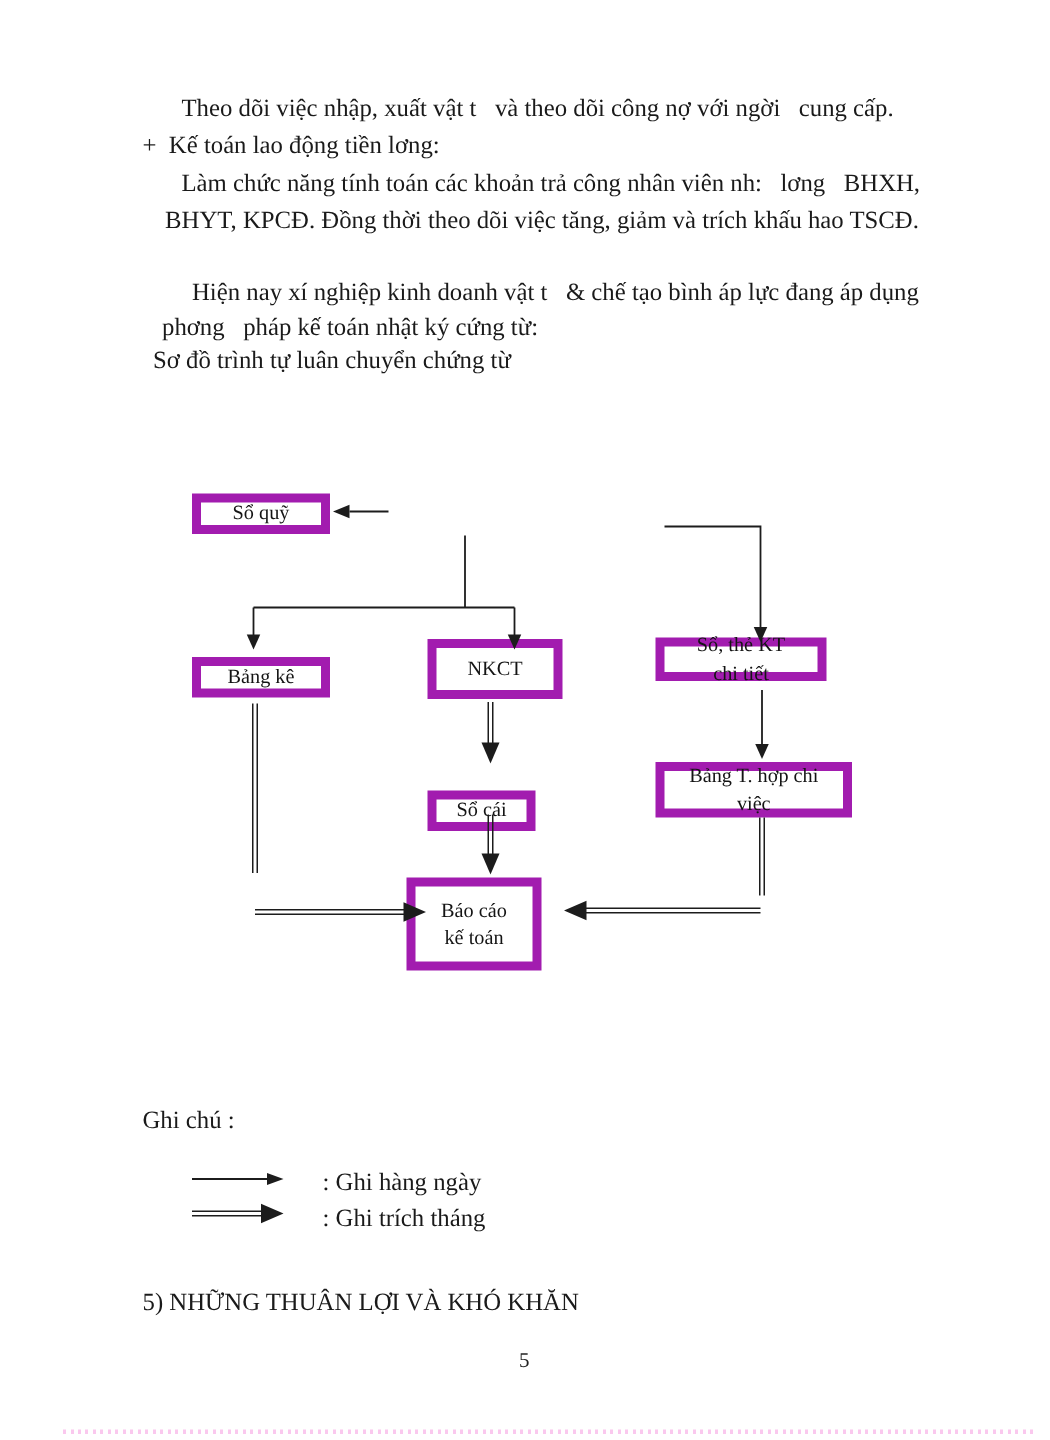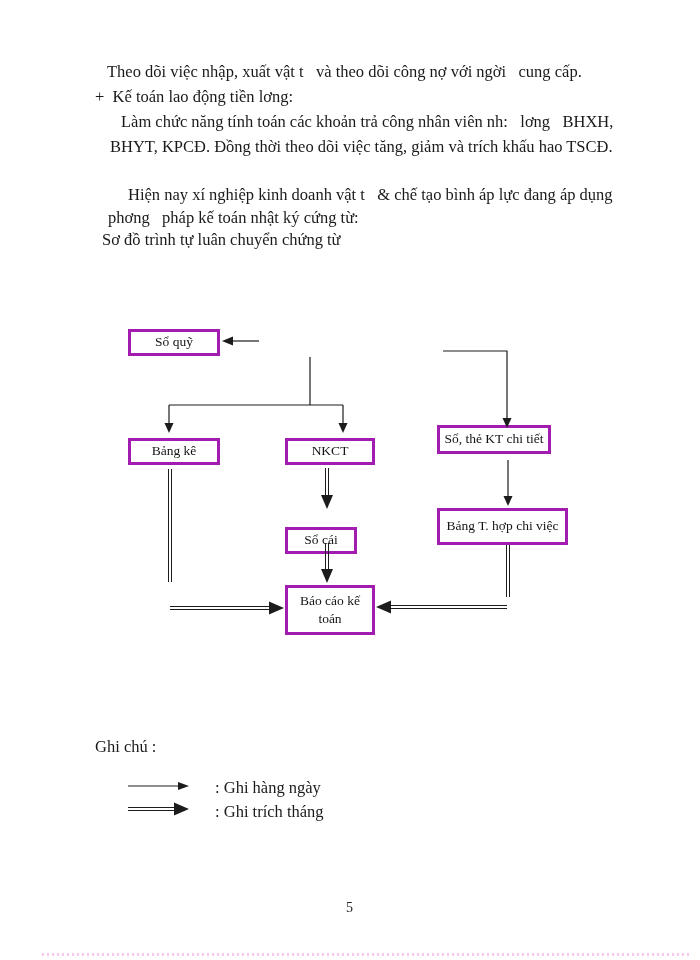--- a/index.html
+++ b/index.html
@@ -13,31 +13,31 @@
   }
   .line{
     position:absolute;
     font-size:16.5px;
     line-height:20px;
     white-space:pre;
     color:#1a1a1a;
   }
   .box{
     position:absolute;
-    border:3px solid #a21caf;
+    border:6px solid #a21caf;
     background:#ffffff;
     display:flex;
     align-items:center;
     justify-content:center;
     text-align:center;
     font-size:13.5px;
     line-height:1.35;
     color:#141414;
     box-sizing:border-box;
-    padding:1px 0;
+    padding:1px 13px;
   }
   .connectors{
     position:absolute;
     left:0;top:0;width:700px;height:960px;
     pointer-events:none;
   }
   .connectors line, .connectors polyline{
     stroke:#1c1c1c;
     stroke-width:1.2;
     fill:none;
@@ -54,35 +54,35 @@
     position:absolute;
     top:953px;left:42px;width:650px;height:3px;
     background:repeating-linear-gradient(to right,#fac8ee 0 2px,transparent 2px 5px);
   }
 </style>
 </head>
 <body>
 
 <div class="page">
 
-  <div class="line" style="top:62px;left:107px">Theo dõi việc nhập, xuất vật t   và theo dõi công nợ với ngời   cung cấp.</div>
+  <div class="line" style="top:62px;left:121px">Theo dõi việc nhập, xuất vật t   và theo dõi công nợ với ngời   cung cấp.</div>
   <div class="line" style="top:87px;left:95px">+  Kế toán lao động tiền lơng:</div>
   <div class="line" style="top:112px;left:121px">Làm chức năng tính toán các khoản trả công nhân viên nh:   lơng   BHXH,</div>
   <div class="line" style="top:137px;left:110px">BHYT, KPCĐ. Đồng thời theo dõi việc tăng, giảm và trích khấu hao TSCĐ.</div>
   <div class="line" style="top:185px;left:128px">Hiện nay xí nghiệp kinh doanh vật t   &amp; chế tạo bình áp lực đang áp dụng</div>
   <div class="line" style="top:208px;left:108px">phơng   pháp kế toán nhật ký cứng từ:</div>
   <div class="line" style="top:230px;left:102px">Sơ đồ trình tự luân chuyển chứng từ</div>
 
   <div class="box" style="left:128px;top:329px;width:92px;height:27px">Sổ quỹ</div>
   <div class="box" style="left:128px;top:438px;width:92px;height:27px">Bảng kê</div>
-  <div class="box" style="left:285px;top:438px;width:90px;height:27px">NKCT</div>
+  <div class="box" style="left:285px;top:426px;width:90px;height:40px">NKCT</div>
   <div class="box" style="left:437px;top:425px;width:114px;height:29px">Sổ, thẻ KT chi tiết</div>
   <div class="box" style="left:285px;top:527px;width:72px;height:27px">Sổ cái</div>
   <div class="box" style="left:437px;top:508px;width:131px;height:37px">Bảng T. hợp chi việc</div>
-  <div class="box" style="left:285px;top:585px;width:90px;height:50px">Báo cáo kế toán</div>
+  <div class="box" style="left:271px;top:585px;width:90px;height:62px">Báo cáo kế toán</div>
 
   <svg class="connectors" viewBox="0 0 700 960" xmlns="http://www.w3.org/2000/svg">
 
     <g>
       <line x1="259" y1="341" x2="233" y2="341"></line>
       <polygon points="222,341 233,336.5 233,345.5"></polygon>
     </g>
     <g>
       <line x1="310" y1="357" x2="310" y2="405"></line>
       <line x1="169" y1="405" x2="343" y2="405"></line>
@@ -137,18 +137,19 @@
       <line class="dbl" x1="128" y1="807.5" x2="175" y2="807.5"></line>
       <line class="dbl" x1="128" y1="810.5" x2="175" y2="810.5"></line>
       <polygon points="189,809 174,802.5 174,815.5"></polygon>
     </g>
   </svg>
 
   <div class="line" style="top:737px;left:95px">Ghi chú :</div>
   <div class="line" style="top:778px;left:215px">: Ghi hàng ngày</div>
   <div class="line" style="top:802px;left:215px">: Ghi trích tháng</div>
 
+  <div class="line" style="top:858px;left:95px">5) NHỮNG THUÂN LỢI VÀ KHÓ KHĂN</div>
 
   <div class="pageno">5</div>
 
   <div class="dotted-divider"></div>
 
 </div>
 
 </body></html>

